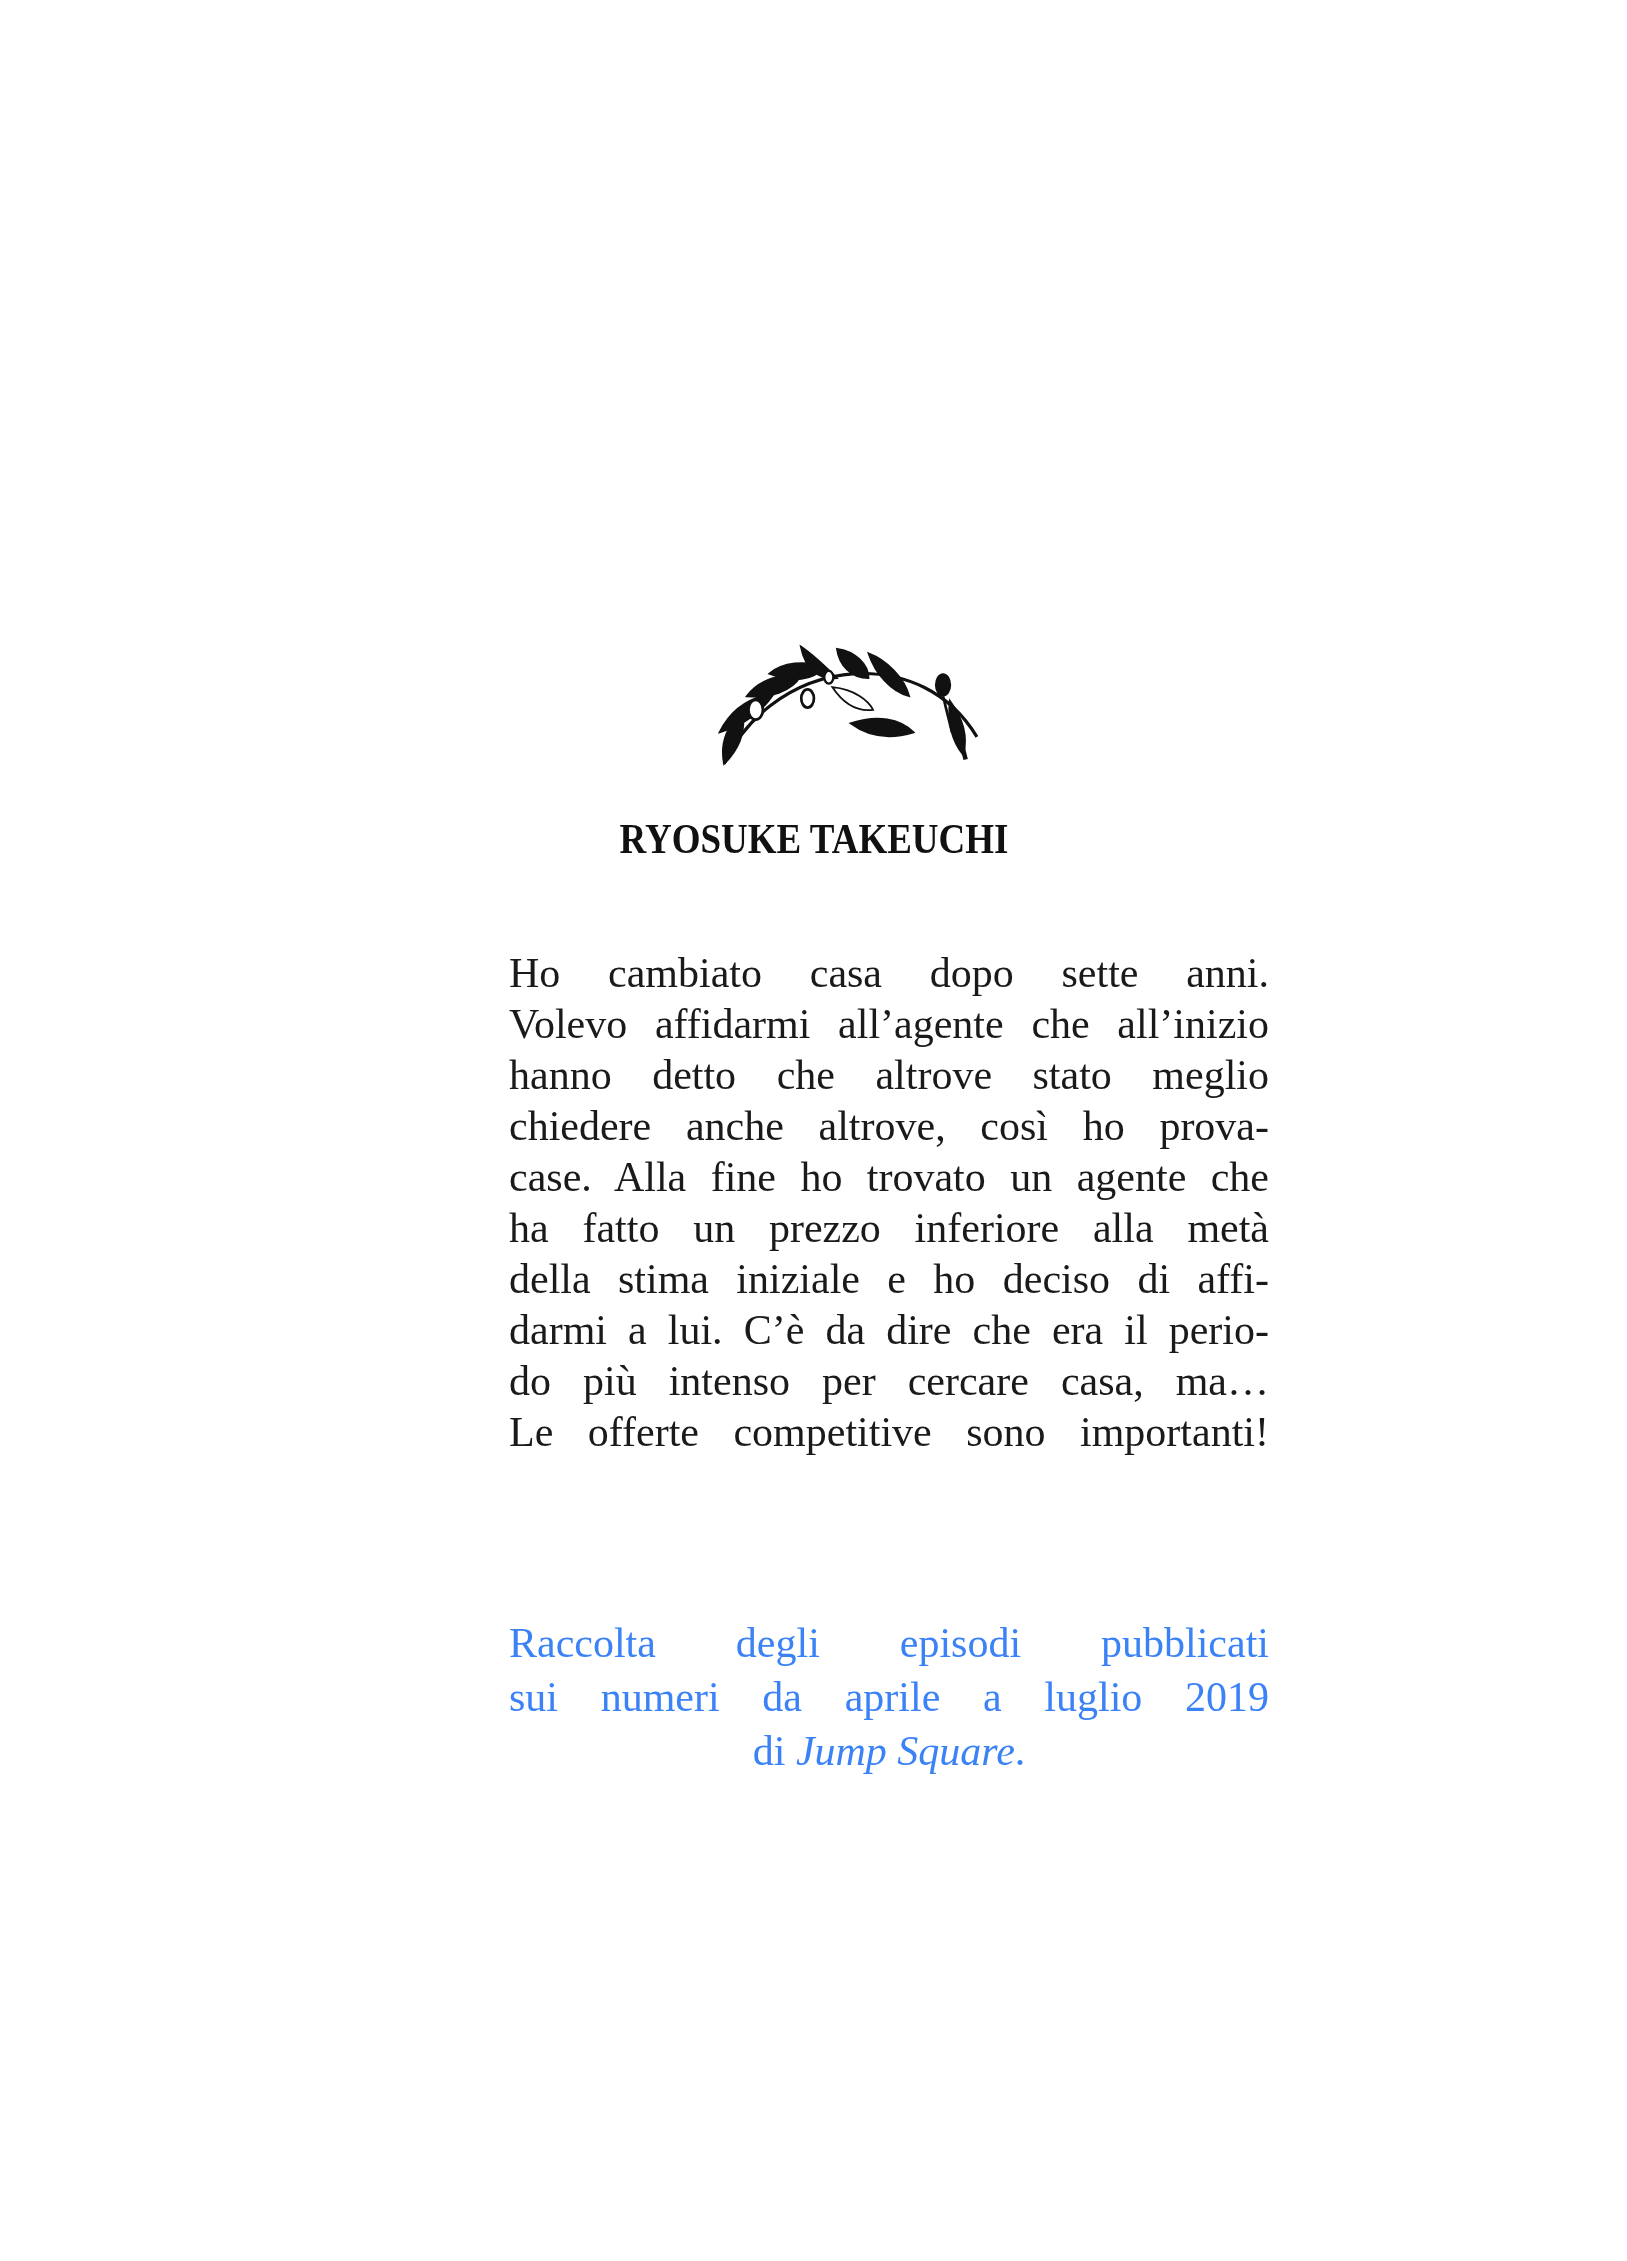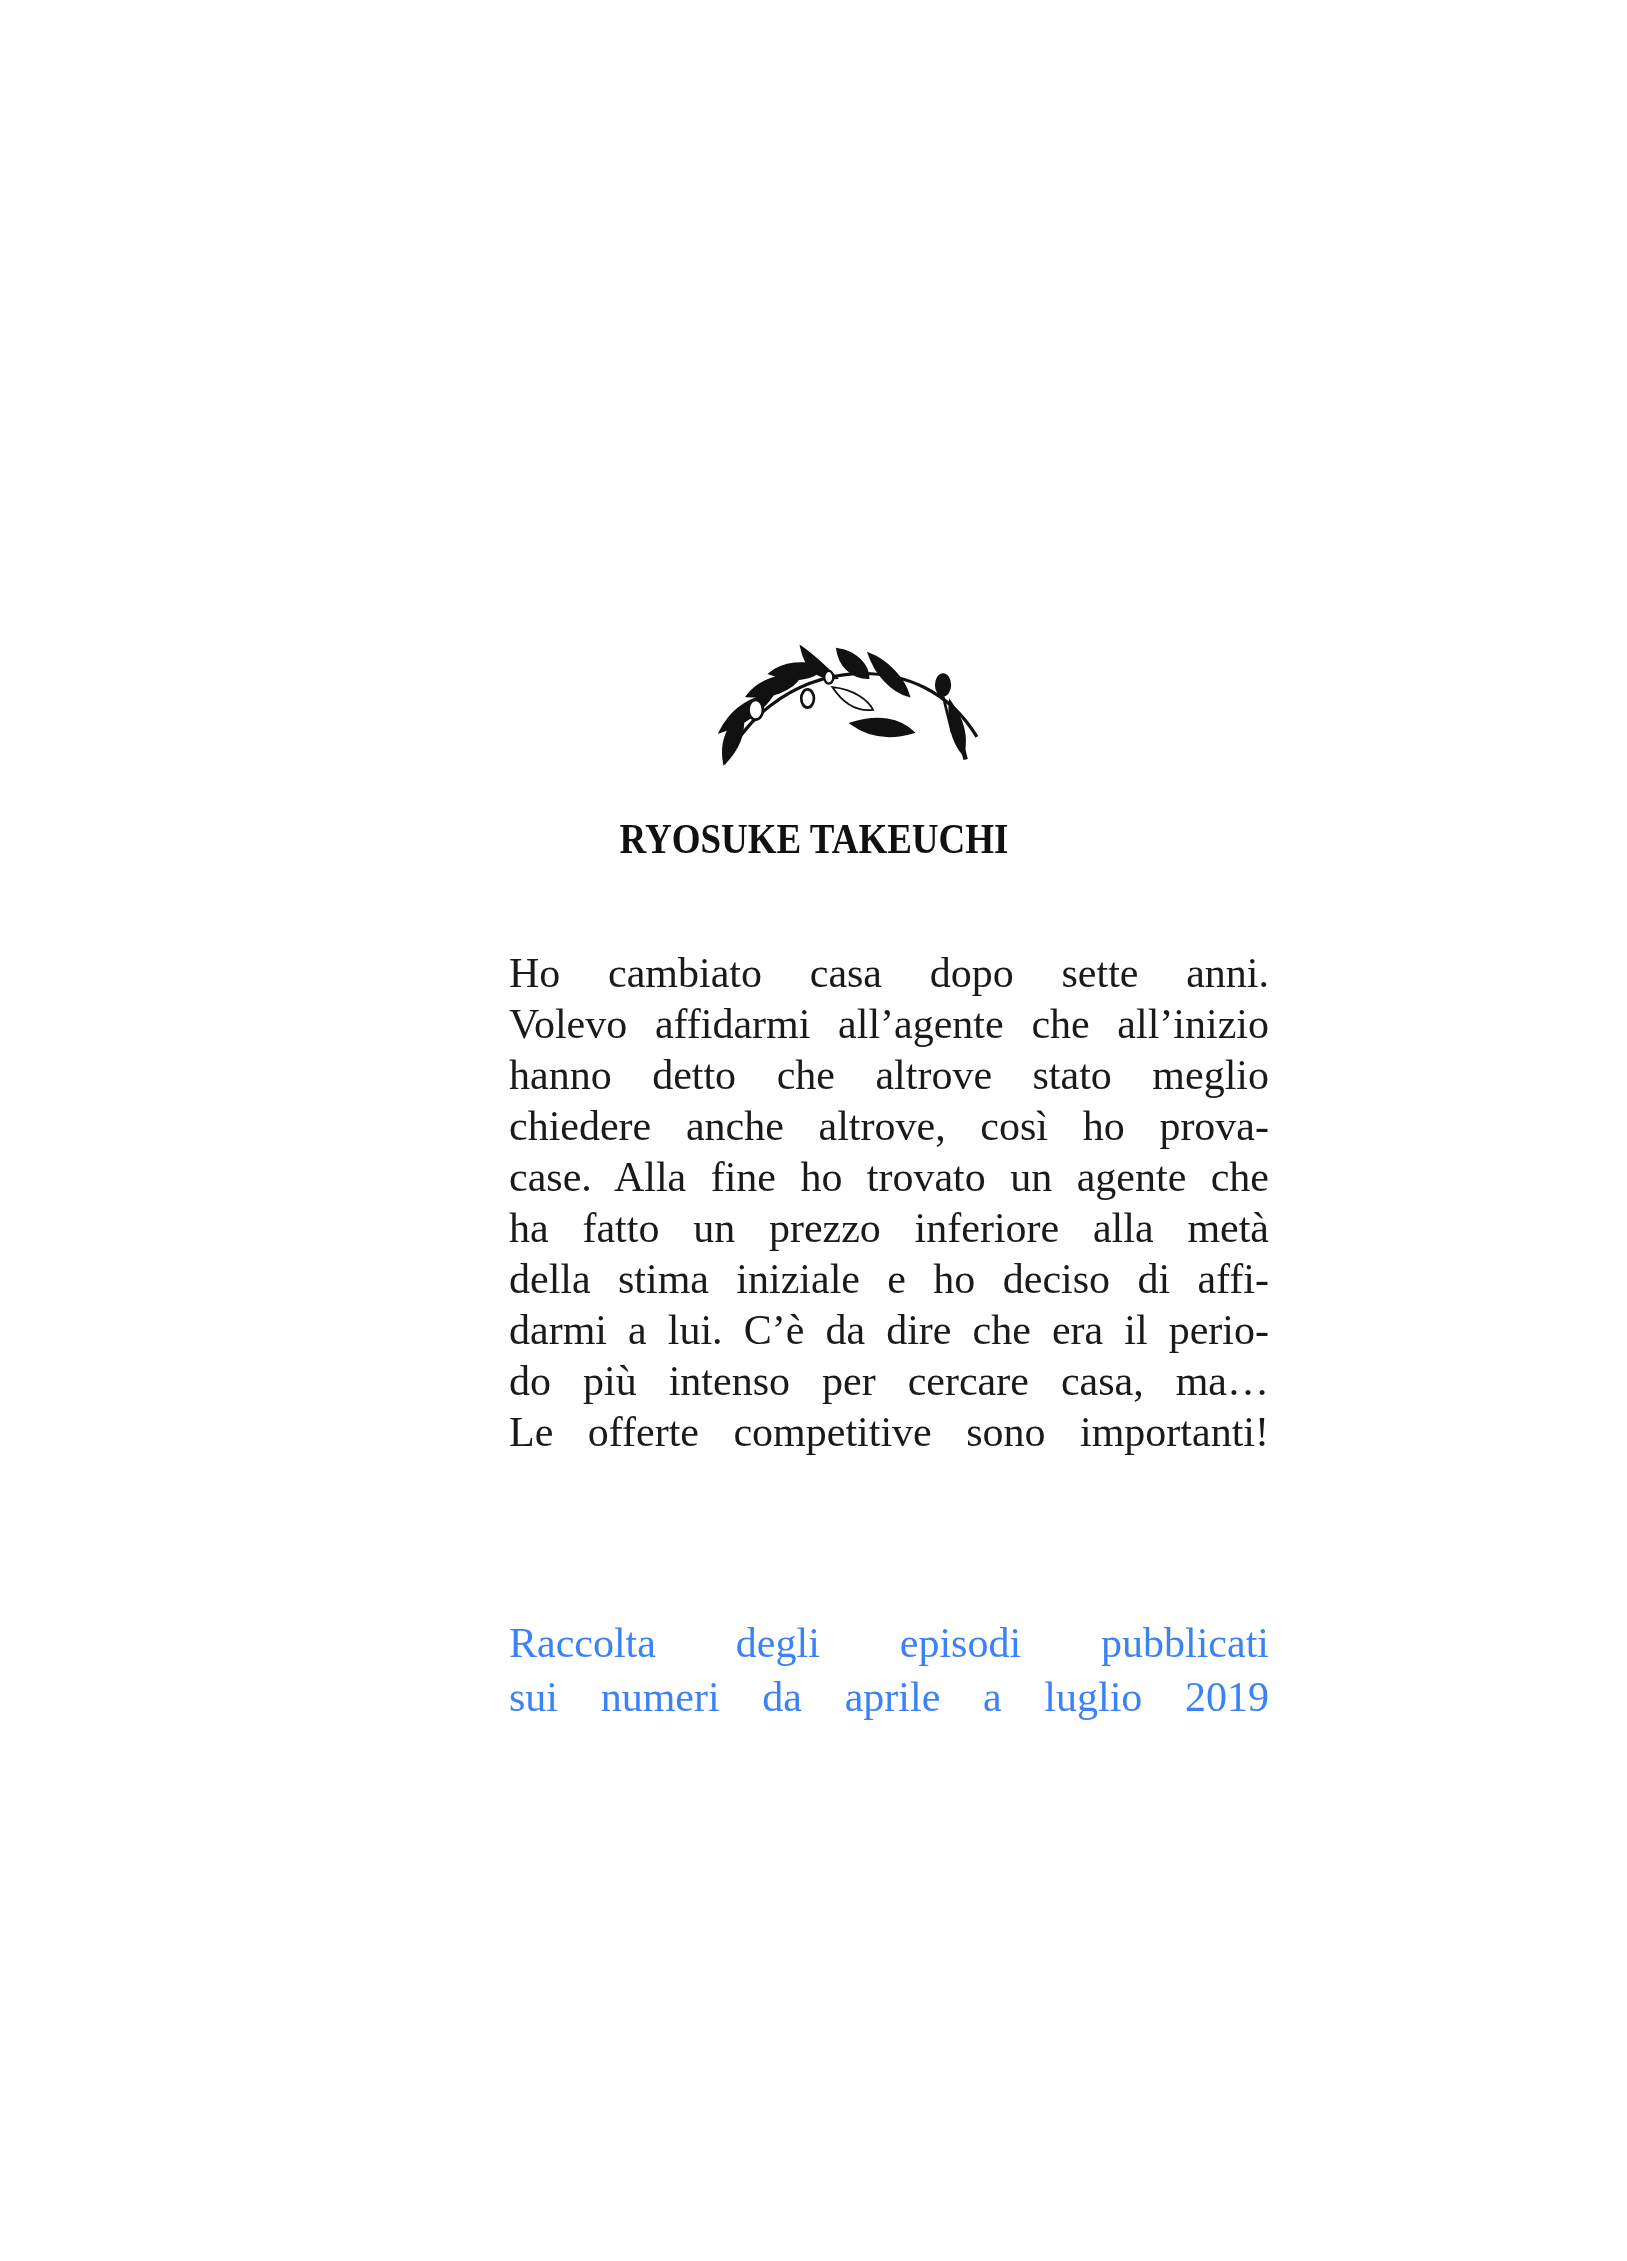--- a/index.html
+++ b/index.html
@@ -63,16 +63,17 @@
     <span class="line">ha fatto un prezzo inferiore alla metà</span>
     <span class="line">della stima iniziale e ho deciso di affi-</span>
     <span class="line">darmi a lui. C’è da dire che era il perio-</span>
     <span class="line">do più intenso per cercare casa, ma…</span>
     <span class="line">Le offerte competitive sono importanti!</span>
   </div>
 
   <div class="colophon">
     <span class="line">Raccolta degli episodi pubblicati</span>
     <span class="line">sui numeri da aprile a luglio 2019</span>
+    <span class="line center"><span>di </span><span class="italic">Jump Square</span><span>.</span></span>
   </div>
 
 </div>
 
 
 </body></html>

